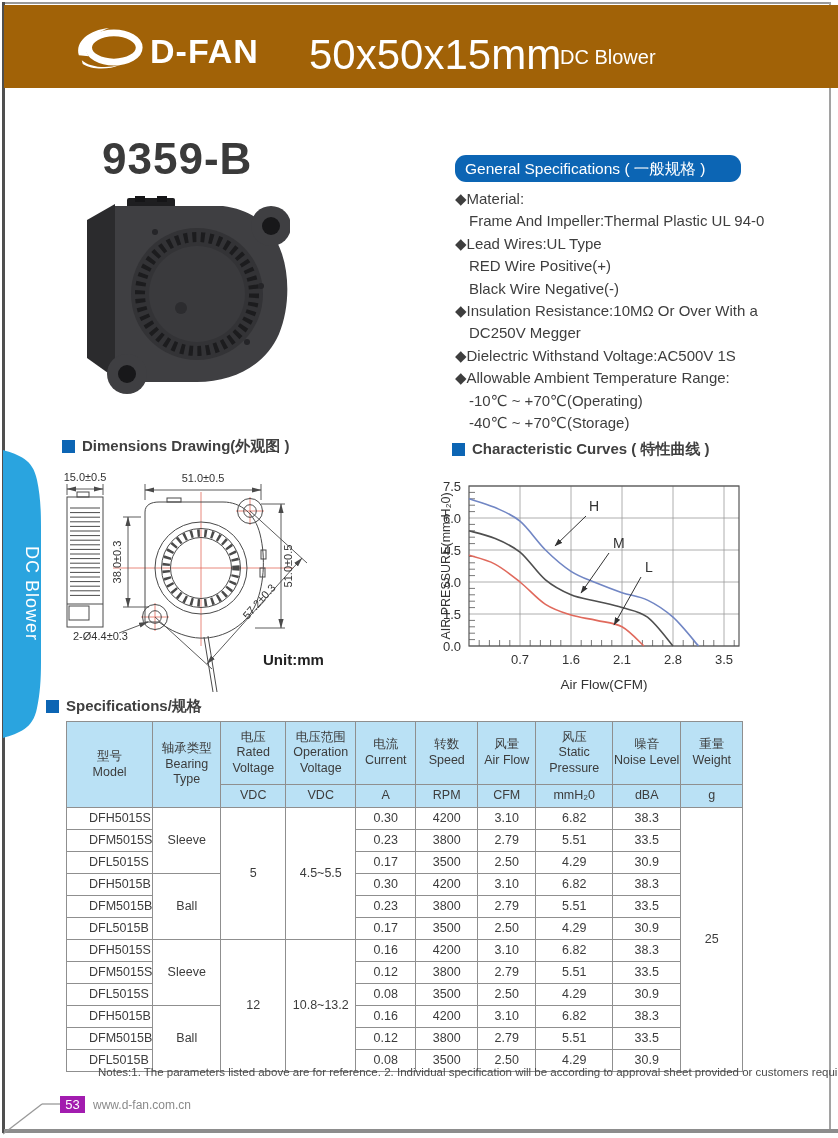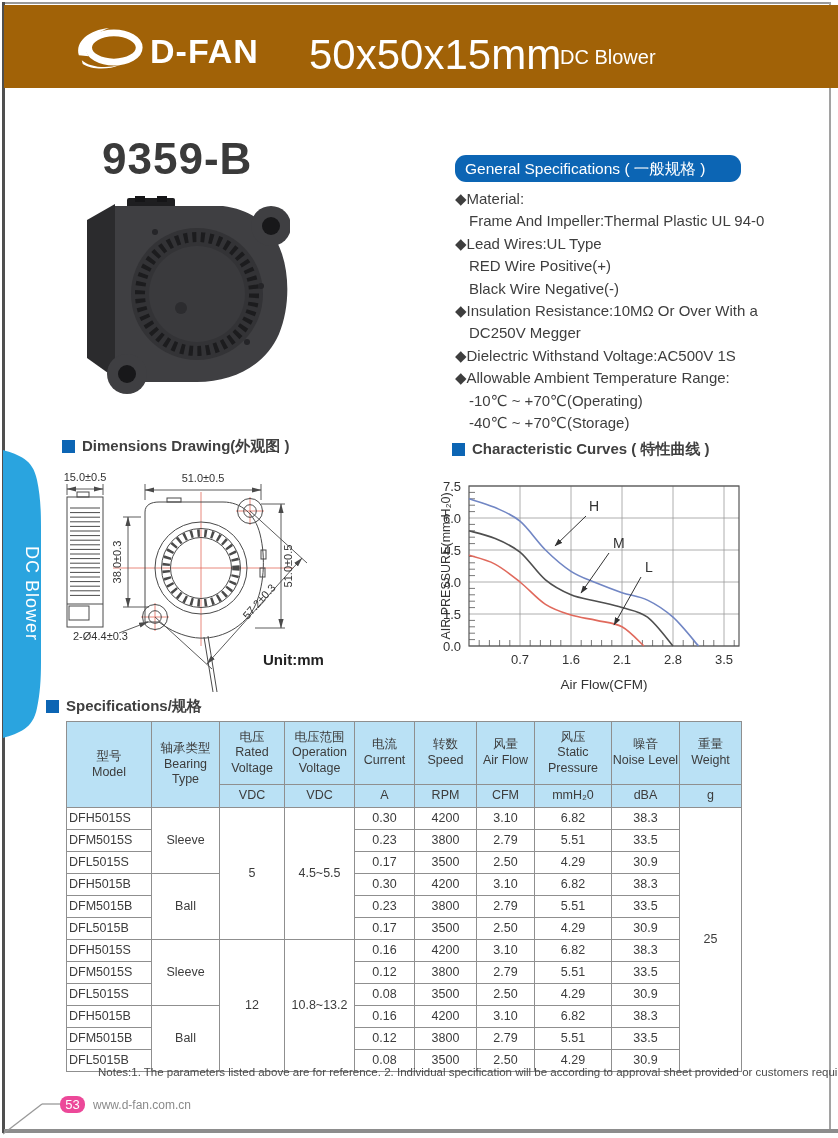--- a/index.html
+++ b/index.html
@@ -31,25 +31,25 @@
   .sq{width:13px;height:13px;background:#0c65b4;display:inline-block;flex:none;}
   
   #spec-table{border-collapse:collapse;table-layout:fixed;font-size:12.5px;color:#3c3c3c;
               border:1.5px solid #777;}
   #spec-table th,#spec-table td{border:1px solid #8f8f8f;text-align:center;padding:0;
               font-weight:normal;line-height:1.25;}
   #spec-table thead th{background:#bae1f5;}
   #spec-table thead tr.r1 th{height:62px;}
   #spec-table thead tr.r2 th{height:22px;}
   #spec-table tbody td{height:21px;}
-  #spec-table td.model{text-align:left;padding-left:2px;}
+  #spec-table td.model{text-align:left;padding-left:22px;}
   
   .notes{left:98px;top:1066px;font-size:11.5px;color:#4a4a4a;white-space:nowrap;}
-  .pageno{left:60px;top:1096px;width:25px;height:17px;background:#ec4899;color:#fff;
-          font-size:13px;text-align:center;line-height:17px;border-radius:8px;}
+  .pageno{left:60px;top:1096px;width:25px;height:17px;background:#a21caf;color:#fff;
+          font-size:13px;text-align:center;line-height:17px;}
   .website{left:93px;top:1098px;font-size:12px;color:#8a8a8a;}
   svg text{font-family:"Liberation Sans","DejaVu Sans",sans-serif;}
 </style>
 </head>
 <body>
 
 <div class="page">
 
   <div class="abs b-top"></div>
   <div class="abs b-left"></div>

